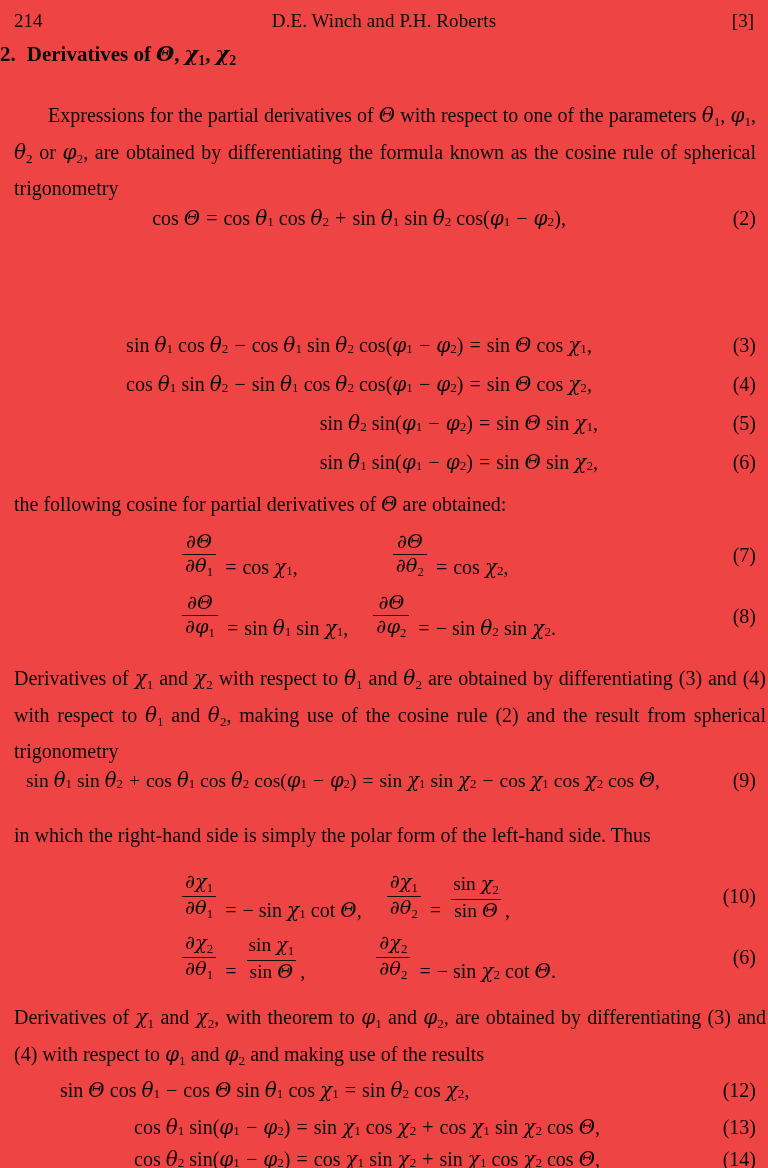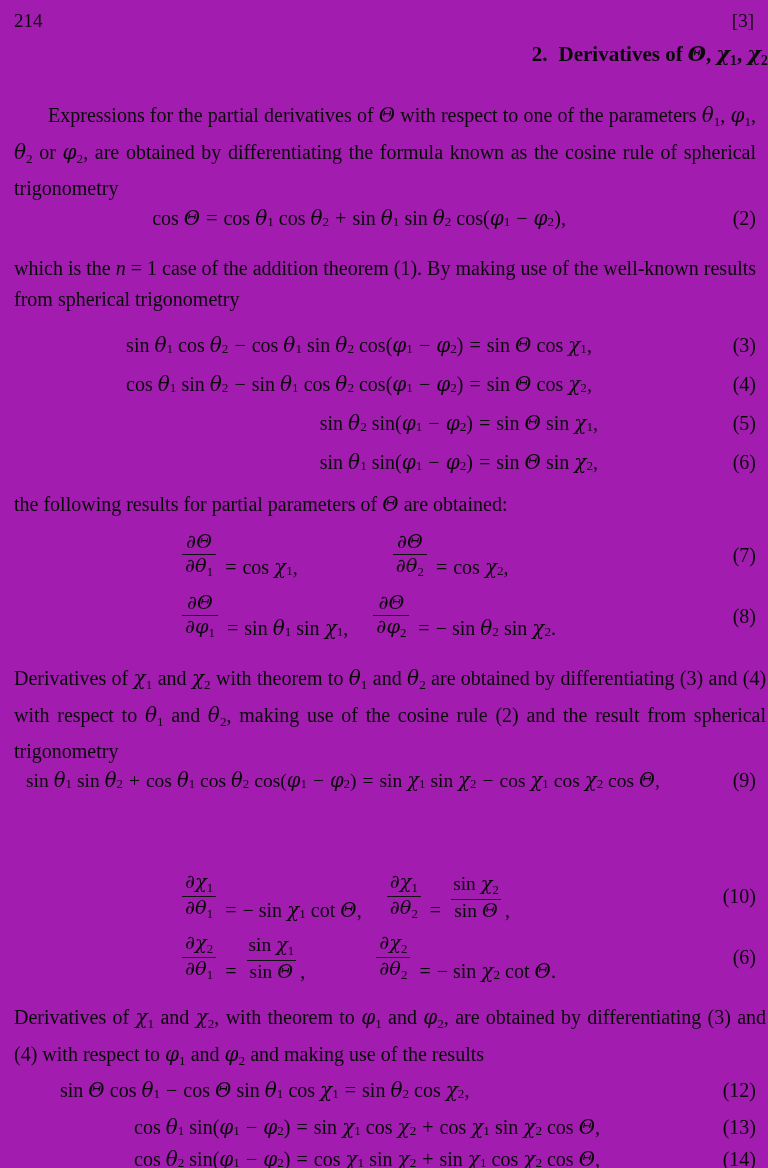--- a/index.html
+++ b/index.html
@@ -12,21 +12,21 @@
     height: 1168px;
     font-family: "Liberation Serif", "DejaVu Serif", serif;
     color: #0a0a0a;
     position: relative;
     overflow: hidden;
   }
   .page {
     position: relative;
     width: 768px;
     height: 1168px;
-    background: #a21caf;
+    background: #ef4444;
     padding: 0;
     box-sizing: border-box;
   }
 
   
   .runhead {
     position: absolute;
     top: 10px;
     left: 14px;
     right: 14px;
@@ -39,21 +39,21 @@
   .runhead .folio { width: 90px; text-align: left; }
   .runhead .authors { flex: 1; text-align: center; letter-spacing: 0.1px; }
   .runhead .issue { width: 90px; text-align: right; }
 
   
   .sec-title {
     position: absolute;
     top: 41px;
     left: 0;
     width: 768px;
-    text-align: right;
+    text-align: left;
     font-size: 21px;
     font-weight: bold;
   }
 
   
   .body-block {
     position: absolute;
     left: 14px;
     width: 742px;
     font-size: 20px;
@@ -119,20 +119,21 @@
 
   .eqsign { padding: 0 6px; }
 </style>
 </head>
 <body>
 
 <div class="page">
 
   <div class="runhead">
     <span class="folio">214</span>
+    <span class="authors">D.E. Winch  and P.H. Roberts</span>
     <span class="issue">[3]</span>
   </div>
 
   <div class="sec-title">
     <span>2.</span><span class="spw"></span><span>Derivatives of</span><span class="sp"></span><span class="gk">Θ</span><span>,</span><span class="sp"></span><span class="gk">χ</span><sub>1</sub><span>,</span><span class="sp"></span><span class="gk">χ</span><sub>2</sub>
   </div>
 
   <div class="body-block indent" style="top:100px;">
     <span>Expressions for the partial derivatives of</span>
     <span class="gk">Θ</span>
@@ -174,27 +175,20 @@
         <sub>1</sub>
         <span class="eqsign">−</span>
         <i class="gk">φ</i>
         <sub>2</sub>
         <span>)</span>
         <span>,</span>
     </div>
     <div class="eq-tag">(2)</div>
   </div>
 
-  <div class="body-block noindent" style="top:253px;">
-    <span>which is the</span>
-    <i class="v">n</i>
-    <span>=</span>
-    <span>1</span>
-    <span>case of the addition theorem (1).  By making use of the well-known results from spherical trigonometry</span>
-  </div>
 
   <div class="eq-row" style="top:333px;">
     <div class="eq-body center m">
       <span class="op">sin</span>
         <span class="sp"></span>
         <i class="gk">θ</i>
         <sub>1</sub>
         <span class="sp"></span>
         <span class="op">cos</span>
         <span class="sp"></span>
@@ -329,21 +323,21 @@
         <span class="op">sin</span>
         <span class="sp"></span>
         <i class="gk">χ</i>
         <sub>2</sub>
         <span>,</span>
     </div>
     <div class="eq-tag">(6)</div>
   </div>
 
   <div class="body-block noindent nojust" style="top:489px;">
-    <span>the following results for partial parameters of</span>
+    <span>the following cosine for partial derivatives of</span>
     <span class="gk">Θ</span>
     <span>are obtained:</span>
   </div>
 
   <div class="eq-row" style="top:532px;">
     <div class="eq-body m" style="justify-content:flex-start; padding-left:165px;">
       <span class="frac">
         <span class="num"><i class="gk">∂</i><i class="gk">Θ</i></span>
         <span class="den"><i class="gk">∂</i><i class="gk">θ</i><sub>1</sub></span>
       </span>
@@ -406,21 +400,21 @@
         <span>.</span>
     </div>
     <div class="eq-tag">(8)</div>
   </div>
 
   <div class="body-block noindent" style="top:663px; width:752px;">
     <span>Derivatives of</span>
     <span class="m"><i class="gk">χ</i><sub>1</sub></span>
     <span>and</span>
     <span class="m"><i class="gk">χ</i><sub>2</sub></span>
-    <span>with theorem to</span>
+    <span>with respect to</span>
     <span class="m"><i class="gk">θ</i><sub>1</sub></span>
     <span>and</span>
     <span class="m"><i class="gk">θ</i><sub>2</sub></span>
     <span>are obtained by differentiating (3) and (4) with respect to</span>
     <span class="m"><i class="gk">θ</i><sub>1</sub></span>
     <span>and</span>
     <span class="m"><i class="gk">θ</i><sub>2</sub></span><span>, making use of the cosine rule (2) and the result from spherical trigonometry</span>
   </div>
 
   <div class="eq-row" style="top:769px;">
@@ -475,20 +469,23 @@
         <sub>2</sub>
         <span class="sp"></span>
         <span class="op">cos</span>
         <span class="sp"></span>
         <i class="gk">Θ</i>
         <span>,</span>
     </div>
     <div class="eq-tag" style="width:44px;">(9)</div>
   </div>
 
+  <div class="body-block noindent nojust" style="top:820px;">
+    <span>in which the right-hand side is simply the polar form of the left-hand side.  Thus</span>
+  </div>
 
   <div class="eq-row" style="top:872px;">
     <div class="eq-body m" style="justify-content:flex-start; padding-left:165px;">
       <span class="frac">
         <span class="num"><i class="gk">∂</i><i class="gk">χ</i><sub>1</sub></span>
         <span class="den"><i class="gk">∂</i><i class="gk">θ</i><sub>1</sub></span>
       </span>
       <span class="eqsign">=</span>
         <span>−</span>
         <span class="sp"></span>

